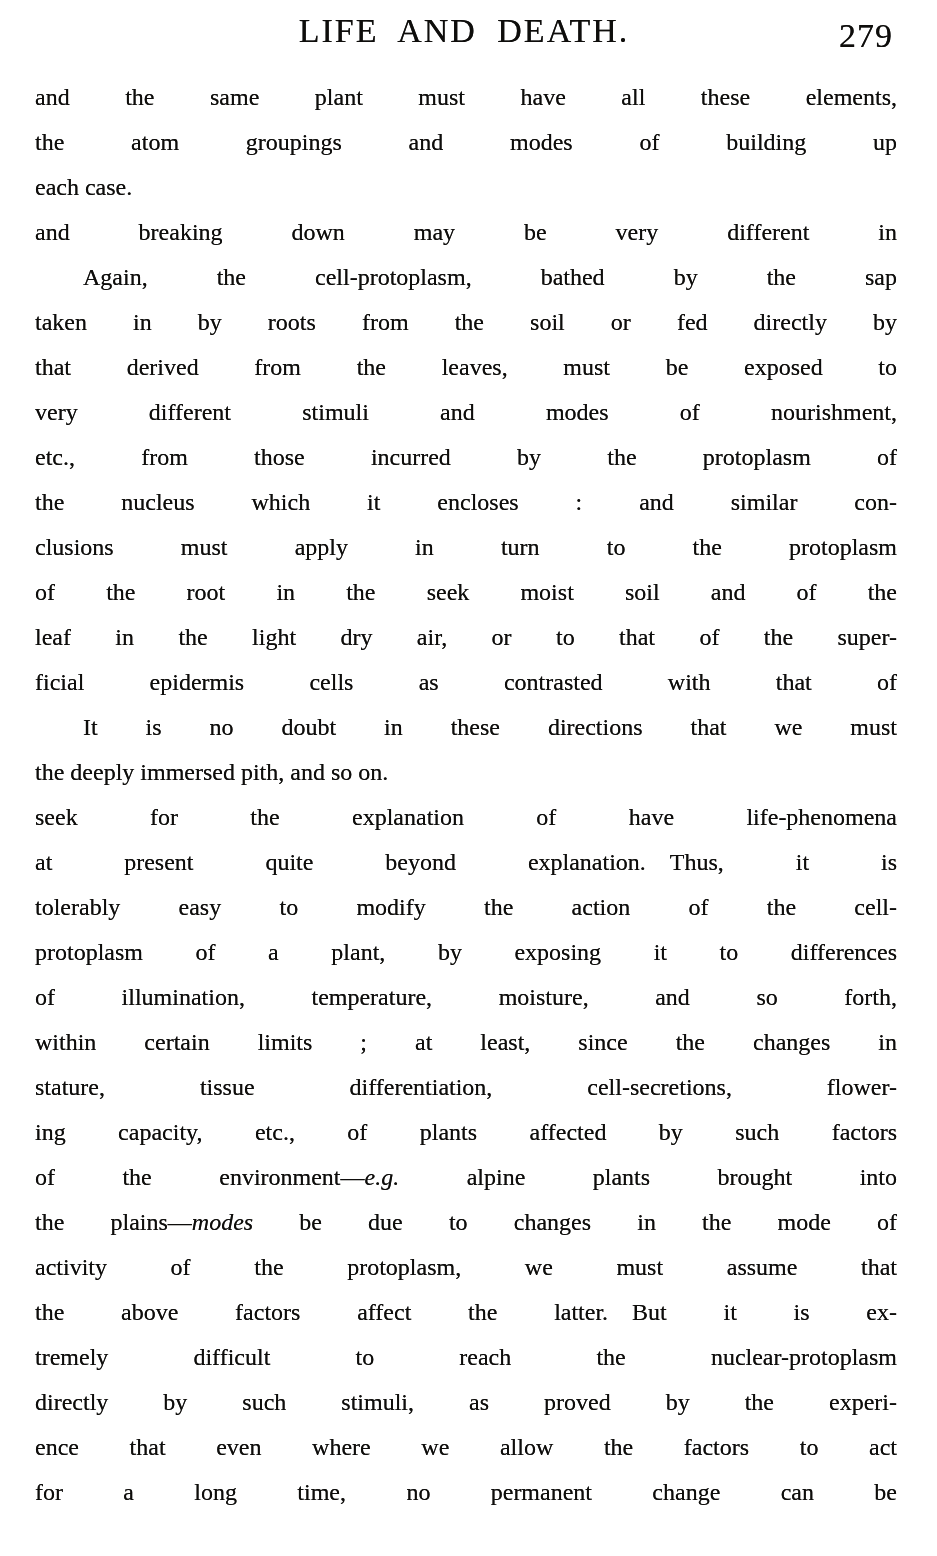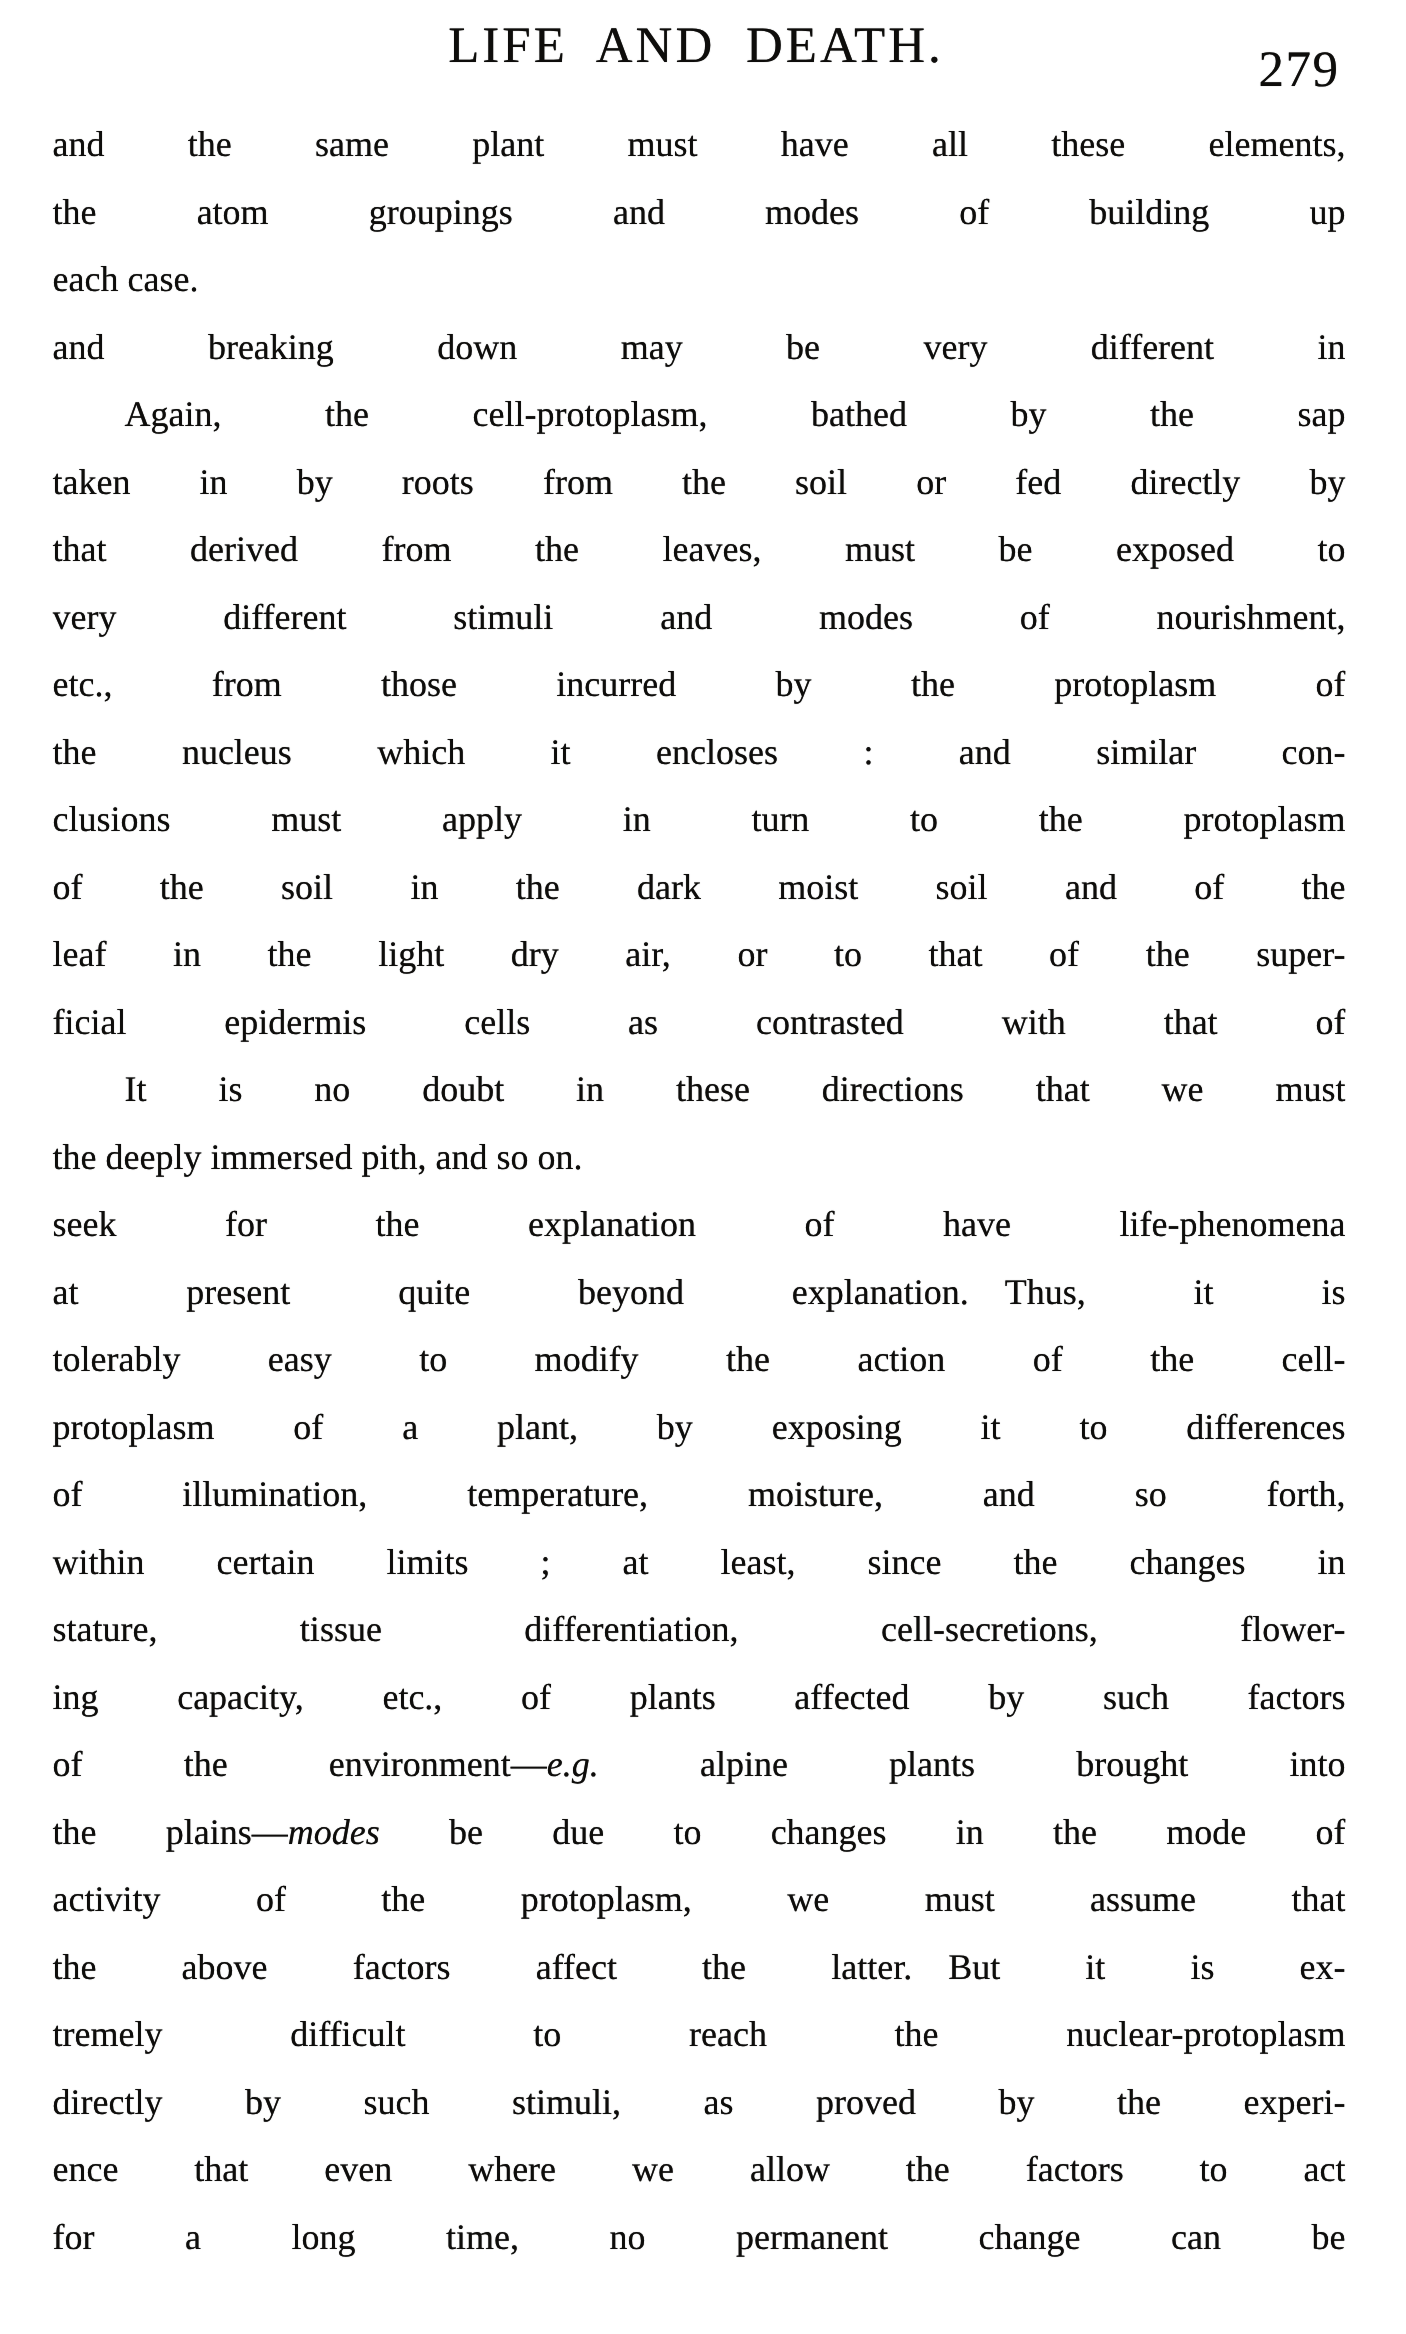--- a/index.html
+++ b/index.html
@@ -30,21 +30,21 @@
     text-align: center;
     font-size: 34px;
     line-height: 34px;
     letter-spacing: 2px;
     word-spacing: 10px;
     text-shadow: 0 0 0.5px rgba(0,0,0,0.75);
   }
   .page-number {
     position: absolute;
     right: 0;
-    top: 16px;
+    top: 5px;
     letter-spacing: 1px;
     word-spacing: normal;
     margin-left: 28px;
   }
   .body-text {
     position: absolute;
     top: 75px;
     left: 35px;
     width: 862px;
     font-size: 24px;
@@ -81,21 +81,21 @@
       <div class="line"><span>the atom groupings and modes of building up</span></div>
       <div class="line para-end"><span>each case.</span></div>
       <div class="line"><span>and breaking down may be very different in</span></div>
       <div class="line indent"><span>Again, the cell-protoplasm, bathed by the sap</span></div>
       <div class="line"><span>taken in by roots from the soil or fed directly by</span></div>
       <div class="line"><span>that derived from the leaves, must be exposed to</span></div>
       <div class="line"><span>very different stimuli and modes of nourishment,</span></div>
       <div class="line"><span>etc., from those incurred by the protoplasm of</span></div>
       <div class="line"><span>the nucleus which it encloses : and similar con-</span></div>
       <div class="line"><span>clusions must apply in turn to the protoplasm</span></div>
-      <div class="line"><span>of the soil in the dark moist soil and of the</span></div>
+      <div class="line"><span>of the root in the seek moist soil and of the</span></div>
       <div class="line"><span>leaf in the light dry air, or to that of the super-</span></div>
       <div class="line"><span>ficial epidermis cells as contrasted with that of</span></div>
       <div class="line indent"><span>It is no doubt in these directions that we must</span></div>
       <div class="line para-end"><span>the deeply immersed pith, and so on.</span></div>
       <div class="line"><span>seek for the explanation of have life-phenomena</span></div>
       <div class="line"><span>at present quite beyond explanation. Thus, it is</span></div>
       <div class="line"><span>tolerably easy to modify the action of the cell-</span></div>
       <div class="line"><span>protoplasm of a plant, by exposing it to differences</span></div>
       <div class="line"><span>of illumination, temperature, moisture, and so forth,</span></div>
       <div class="line"><span>within certain limits ; at least, since the changes in</span></div>

